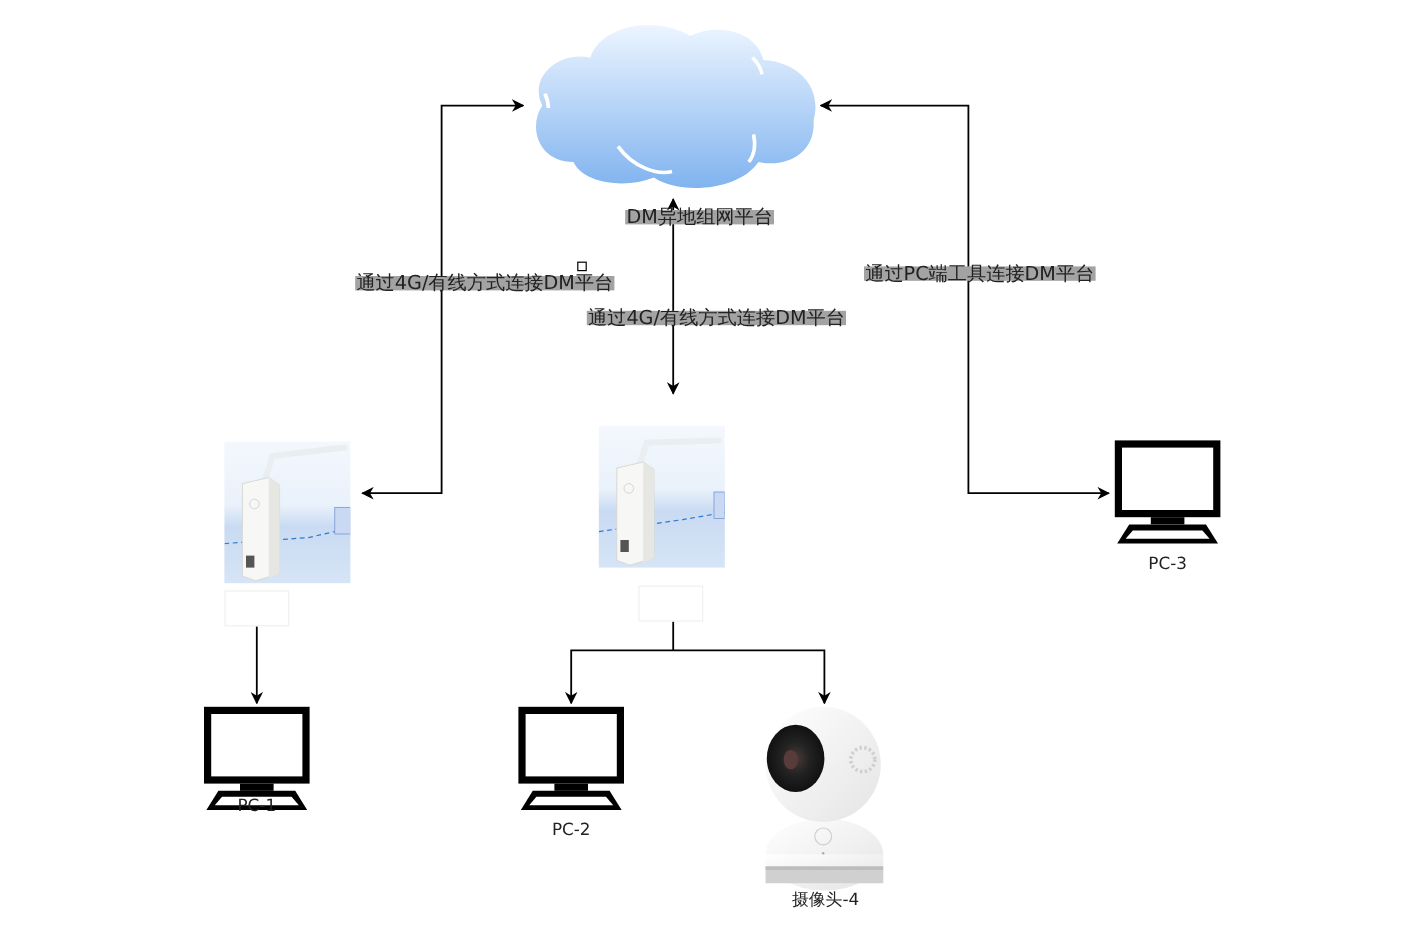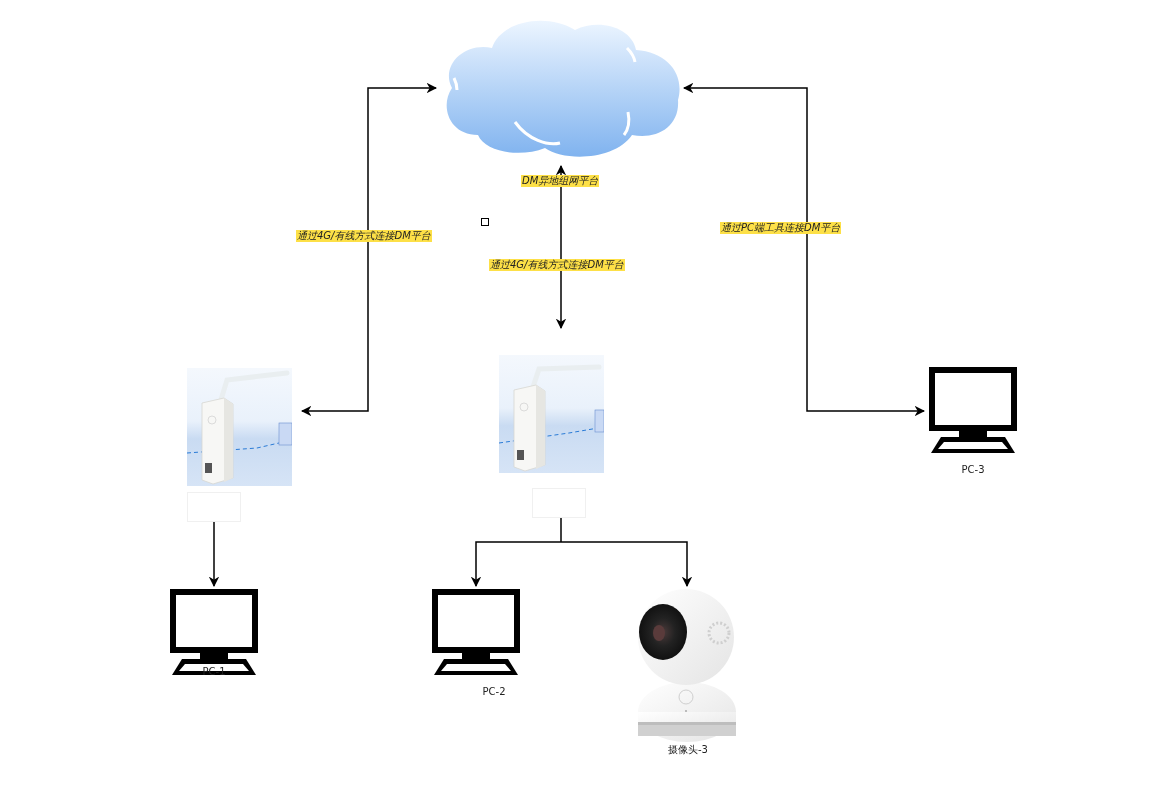--- a/index.html
+++ b/index.html
@@ -1,21 +1,21 @@
 <!DOCTYPE html>
 <html><head>
   <meta charset="utf-8">
   <style>
     html, body { margin: 0; padding: 0; background: #ffffff; }
     body { width: 1168px; height: 791px; position: relative; overflow: hidden;
            font-family: "DejaVu Sans", "Liberation Sans", sans-serif; }
     #canvas { position: absolute; left: 0; top: 0; width: 1168px; height: 791px; }
-    .lbl { position: absolute; font-size: 10px; color: #222; white-space: nowrap;
-           background: #fde047; line-height: 12px; padding: 0 1px; font-style: italic; }
-    .node-label { position: absolute; font-size: 10px; color: #222; white-space: nowrap;
+    .lbl { position: absolute; font-size: 16px; color: #222; white-space: nowrap;
+           background: #a3a3a3; line-height: 12px; padding: 0 1px; }
+    .node-label { position: absolute; font-size: 14px; color: #222; white-space: nowrap;
                   transform: translateX(-50%); line-height: 12px; }
     .device { position: absolute; width: 105px; height: 118px; overflow: hidden;
               background: linear-gradient(180deg, #f4f8fd 0%, #e9f1fb 45%, #c9dbf2 60%, #d6e4f6 100%); }
     .device-caption { position: absolute; width: 52px; height: 28px; background: #fff;
                       border: 1px solid #f0f0f0; }
     .selection-handle { position: absolute; width: 6px; height: 6px; border: 1px solid #000; background: #fff; }
   </style>
 </head>
 <body>
 
@@ -118,17 +118,17 @@
   </svg>
 </div>
 <div class="device-caption" style="left:532px; top:488px;"></div>
 
 <div class="lbl" style="left:521px; top:175px;">DM异地组网平台</div>
 <div class="lbl" style="left:296px; top:230px;">通过4G/有线方式连接DM平台</div>
 <div class="lbl" style="left:489px; top:259px;">通过4G/有线方式连接DM平台</div>
 <div class="lbl" style="left:720px; top:222px;">通过PC端工具连接DM平台</div>
 
 <div class="node-label" style="left:214px; top:666px;">PC-1</div>
-<div class="node-label" style="left:476px; top:686px;margin-left:18px;">PC-2</div>
+<div class="node-label" style="left:476px; top:686px;">PC-2</div>
 <div class="node-label" style="left:973px; top:464px;">PC-3</div>
-<div class="node-label" style="left:688px; top:744px;">摄像头-3</div>
+<div class="node-label" style="left:688px; top:744px;">摄像头-4</div>
 
 <div class="selection-handle" style="left:481px; top:218px;"></div>
 
 </body></html>

